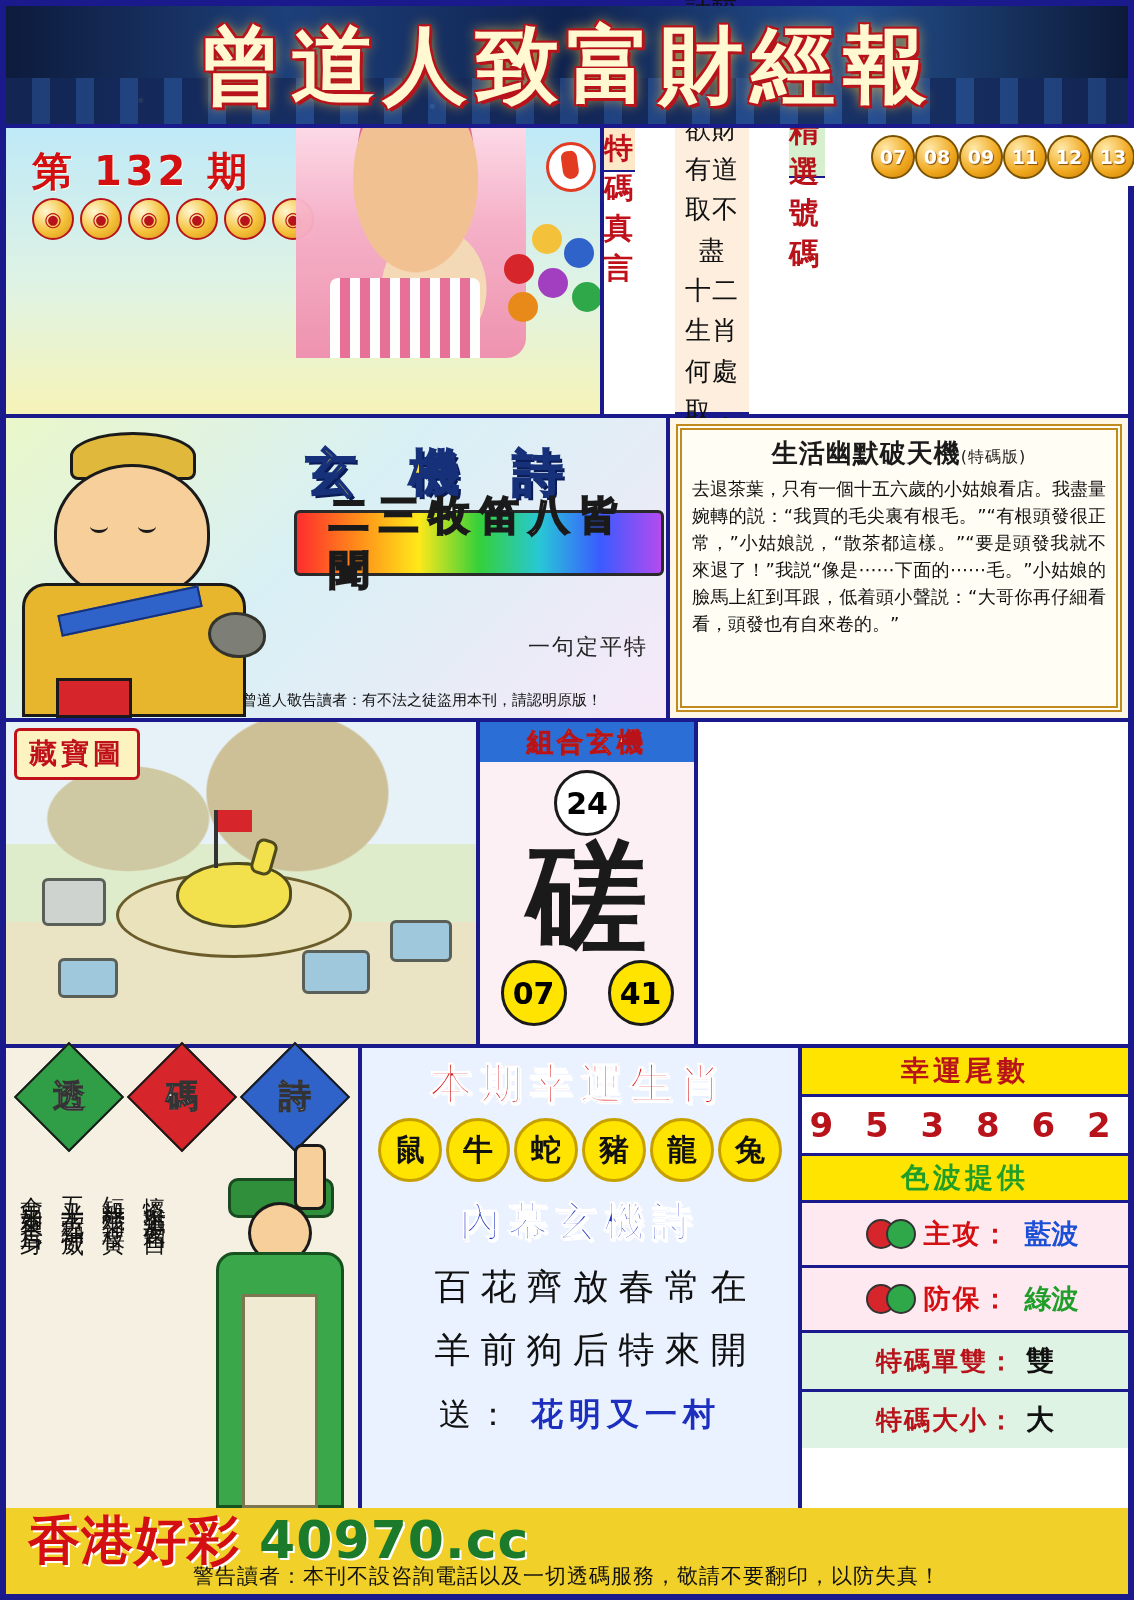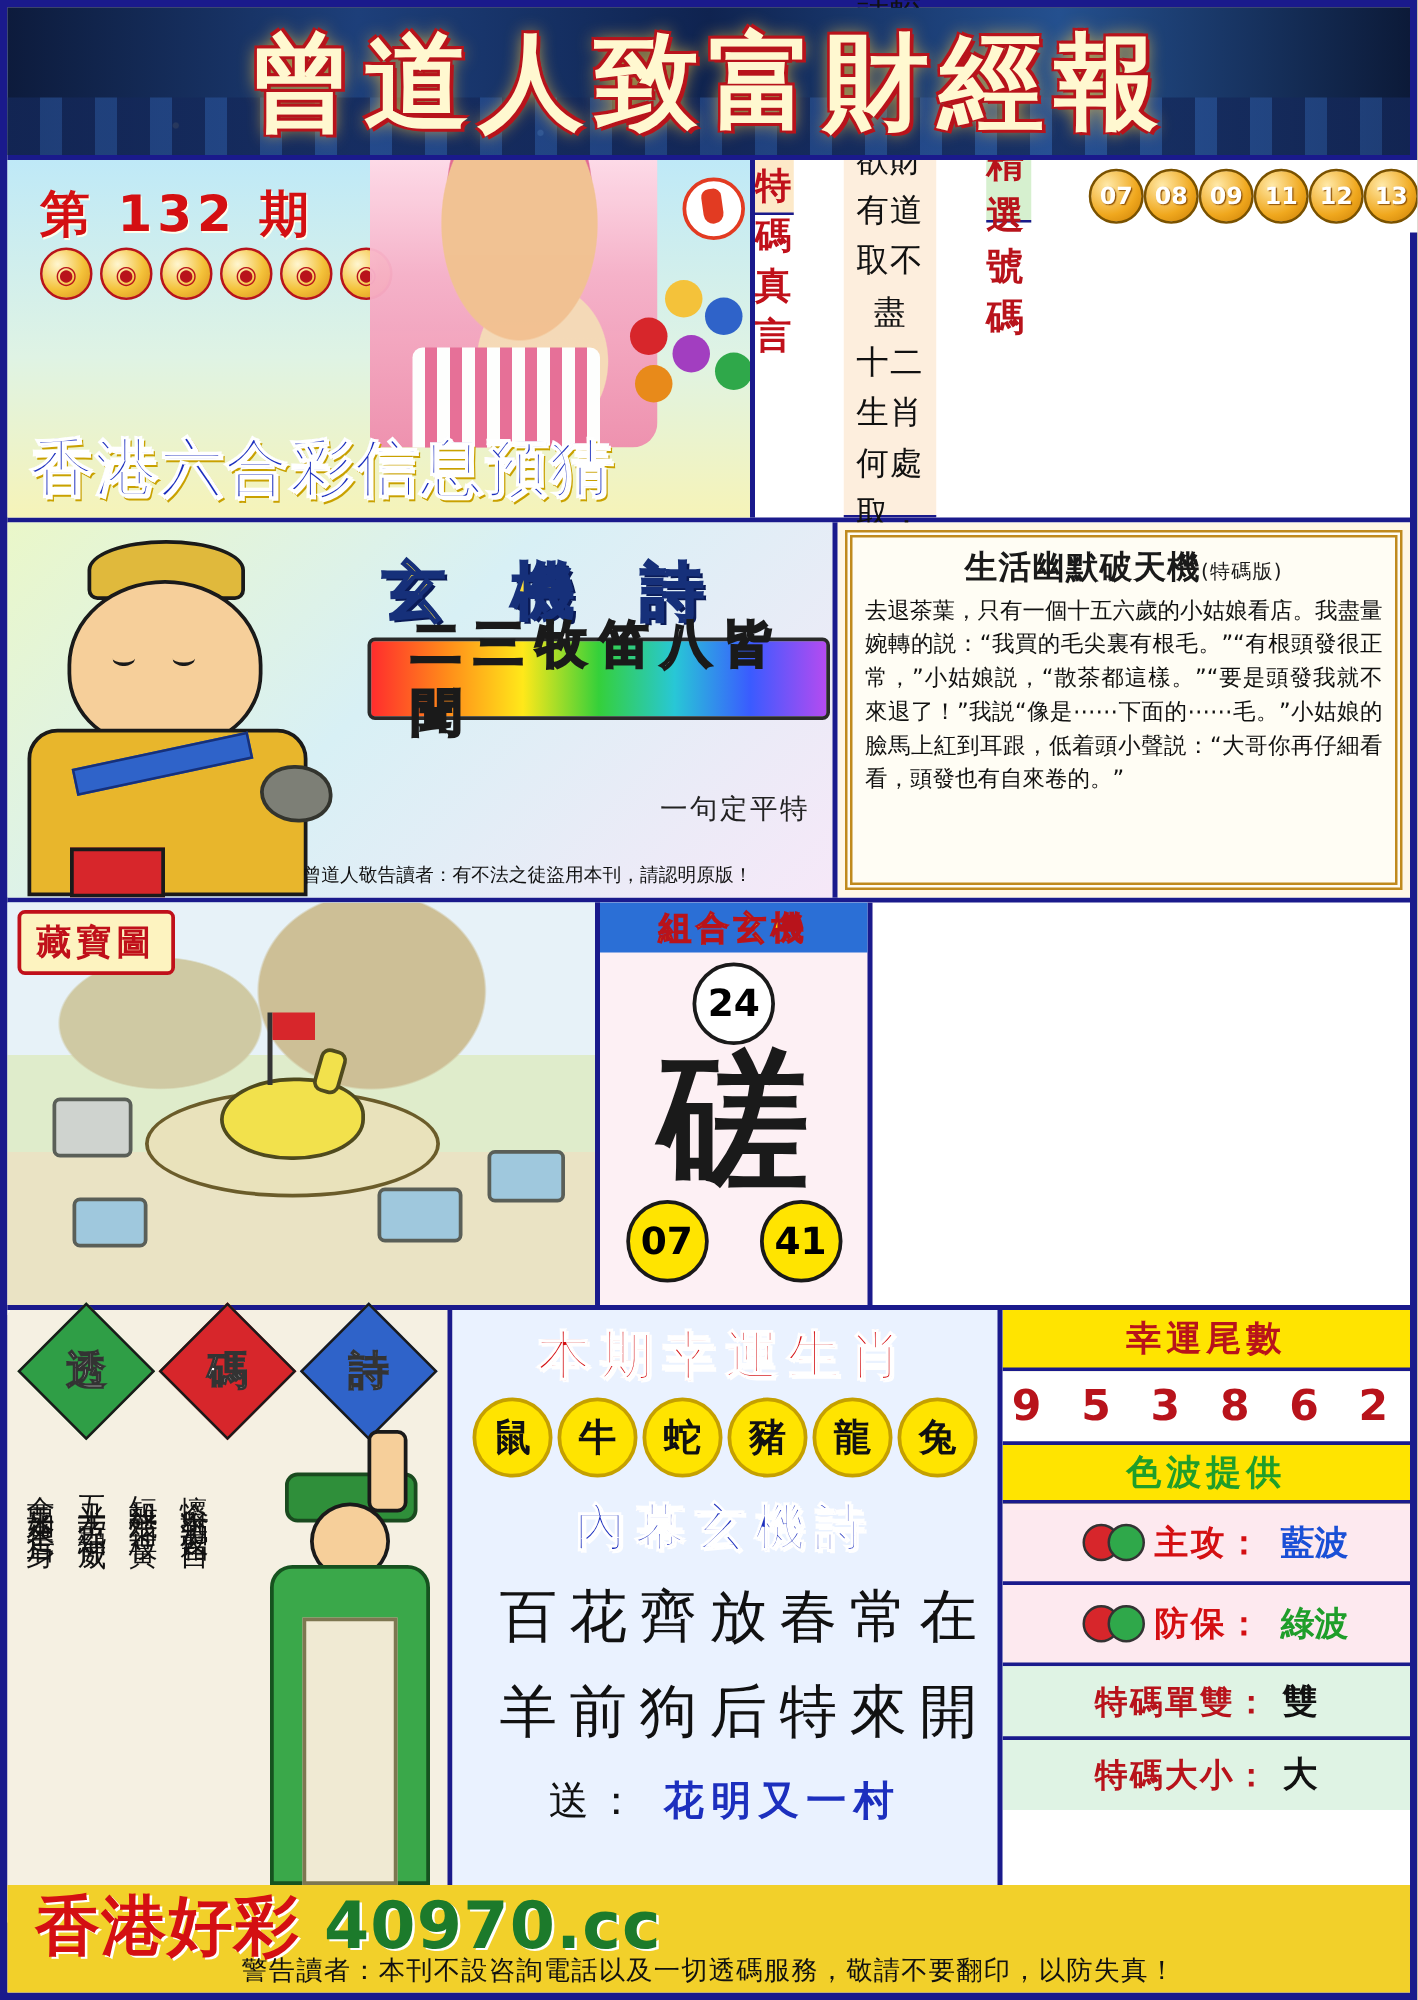--- a/index.html
+++ b/index.html
@@ -166,21 +166,21 @@
   .bm{width:436px;border-right:4px solid #1a1a8c;background:#eaf2ff;position:relative;
       background-image:linear-gradient(30deg,rgba(255,255,255,.85) 0 3px,transparent 3px 46px),
                        linear-gradient(-40deg,rgba(210,225,250,.9) 0 3px,transparent 3px 52px);}
   .bm-title{text-align:center;font-size:42px;font-weight:bold;color:#d40f12;letter-spacing:8px;margin-top:8px;
      -webkit-text-stroke:1px #fff;text-shadow:2px 2px 0 #fff;}
   .zodiacs{display:flex;justify-content:center;gap:4px;margin-top:6px;}
   .zod{width:58px;height:58px;border-radius:50%;background:#ffe400;border:3px solid #c5a000;
      display:flex;align-items:center;justify-content:center;font-size:30px;font-weight:bold;color:#111;}
   .bm-title2{text-align:center;font-size:40px;font-weight:bold;color:#1c2fbe;letter-spacing:8px;margin-top:12px;
      -webkit-text-stroke:1px #fff;text-shadow:2px 2px 0 #fff;}
-  .bm-line{text-align:center;font-size:46px;color:#111;letter-spacing:10px;margin-top:14px;margin-left:31px;}
+  .bm-line{text-align:center;font-size:36px;color:#111;letter-spacing:10px;margin-top:14px;margin-left:31px;}
   .bm-send{text-align:center;font-size:32px;color:#111;letter-spacing:6px;margin-top:18px;}
   .bm-send b{color:#1c2fbe;}
   .br{flex:1;display:flex;flex-direction:column;}
   .br-row{border-bottom:3px solid #1a1a8c;display:flex;align-items:center;justify-content:center;}
   .br-h{height:46px;background:#ffe400;color:#b8131b;font-size:28px;font-weight:bold;letter-spacing:4px;}
   .br-nums{height:56px;background:#fff;color:#b8131b;font-size:34px;font-weight:bold;letter-spacing:10px;}
   .br-h2{height:44px;background:#ffe400;color:#1f9e2a;font-size:28px;font-weight:bold;letter-spacing:4px;}
   .br-wave{height:62px;background:#fde9ef;display:flex;align-items:center;gap:8px;padding-left:14px;}
   .wball{width:26px;height:26px;border-radius:50%;border:2px solid #333;}
   .br-wave .lbl{font-size:27px;font-weight:bold;color:#d40f12;letter-spacing:2px;}
@@ -219,21 +219,20 @@
       <div class="lady"></div>
       <div class="flame"></div>
       <div class="bubbles">
         <div class="bub" style="left:34px;top:0;background:#f4c23a;"></div>
         <div class="bub" style="left:66px;top:14px;background:#2f63c9;"></div>
         <div class="bub" style="left:6px;top:30px;background:#d7262b;"></div>
         <div class="bub" style="left:40px;top:44px;background:#a23ec0;"></div>
         <div class="bub" style="left:74px;top:58px;background:#2fa84a;"></div>
         <div class="bub" style="left:10px;top:68px;background:#e88a1a;"></div>
       </div>
-      <div class="subtitle">香港六合彩信息預猜</div>
     </div>
     <div class="top-right">
       <div class="tr-head">曾道人特碼真言</div>
       <div class="tr-poem">
         <div>斤斤計較爲一文，欲財有道取不盡</div>
         <div>十二生肖何處取，不見下雪不回家</div>
       </div>
       <div class="tr-sub">旺門精選號碼</div>
       <div class="tr-nums">
         <div class="numball">07</div>

